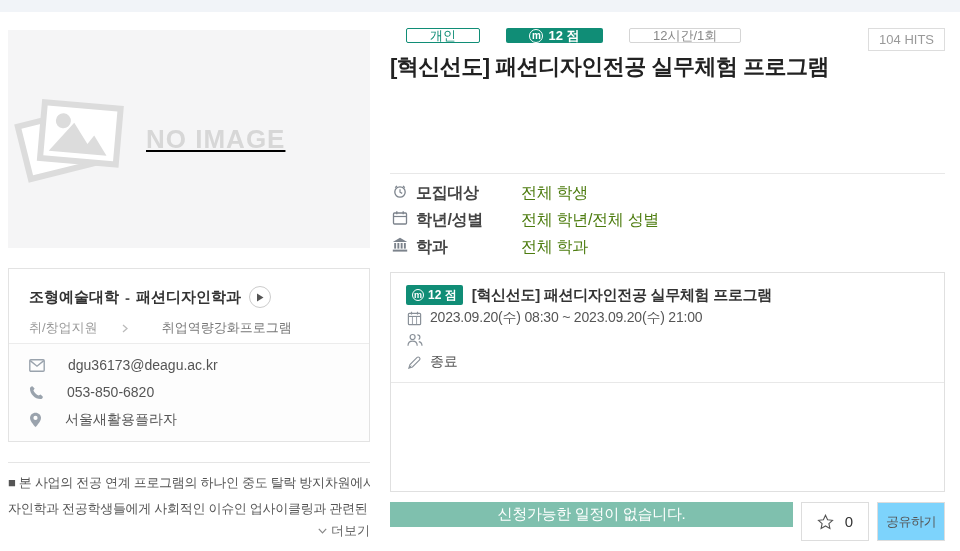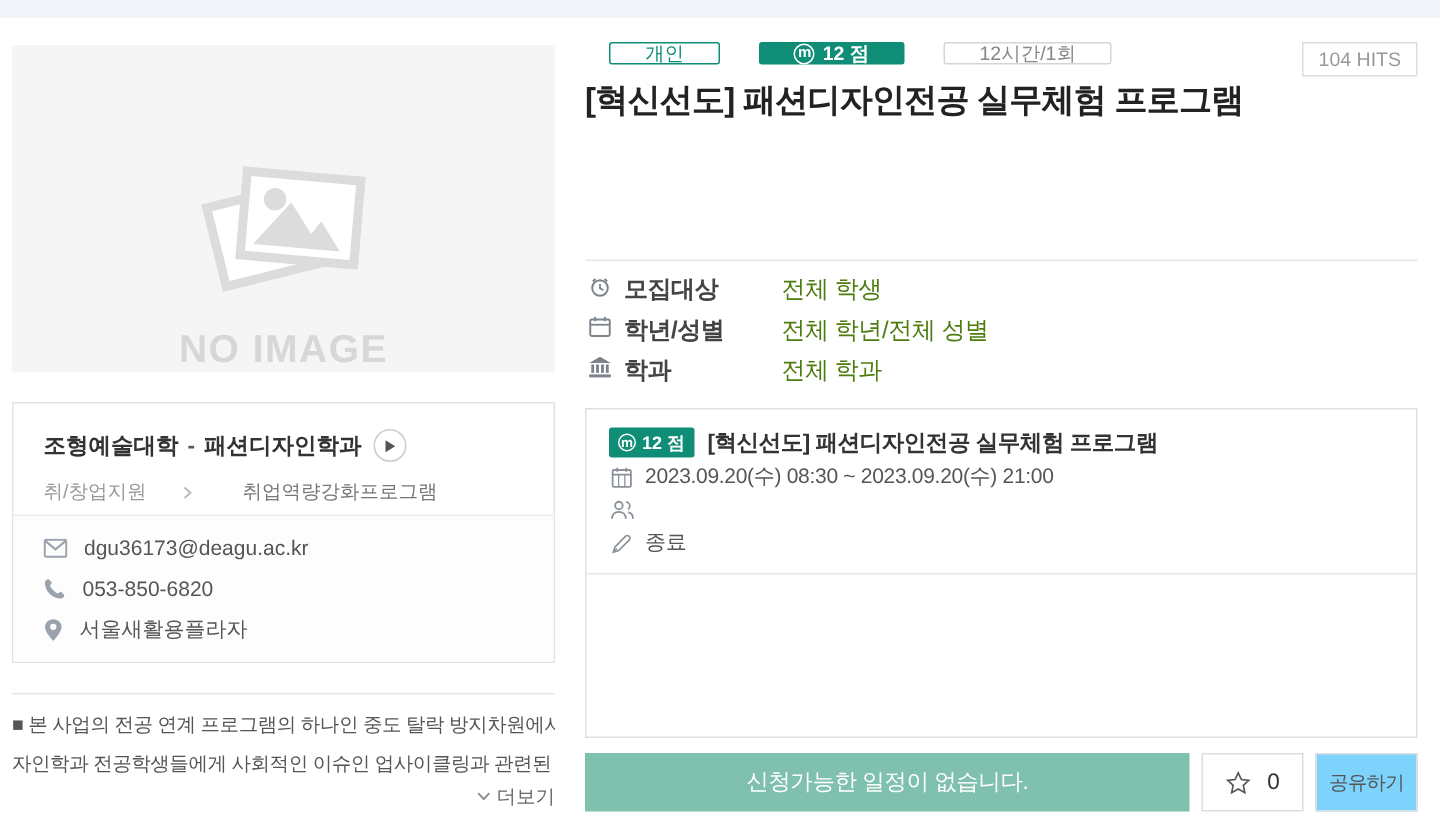--- a/index.html
+++ b/index.html
@@ -3,36 +3,36 @@
 <meta charset="utf-8">
 <style>
   * { margin:0; padding:0; box-sizing:border-box; }
   body { background:#fff; font-family:"Liberation Sans", sans-serif; }
   .page { position:relative; width:960px; height:551px; background:#fff; overflow:hidden; }
 
   .top-strip { position:absolute; left:0; top:0; width:960px; height:12px; background:#f1f4f8; }
 
   
   .no-image-box { position:absolute; left:8px; top:30px; width:362px; height:218px; background:#f5f5f6;
-    display:flex; flex-direction:column; align-items:center; justify-content:flex-end; gap:16px; }
+    display:flex; flex-direction:row; align-items:center; justify-content:flex-start; gap:16px;text-decoration:underline; }
   .no-image-text { font-size:26px; font-weight:bold; color:#d7d7d7; letter-spacing:1px; }
 
   .org-card { position:absolute; left:8px; top:268px; width:362px; height:174px; border:1px solid #e3e3e3; background:#fff; }
   .org-top { padding:17px 20px 0 20px; height:74px; }
   .org-line1 { display:flex; align-items:center; gap:6px; font-size:15px; color:#333; }
   .org-college { font-weight:bold; }
   .org-sep { font-weight:bold; color:#555; }
   .org-dept { font-weight:bold; }
   .play-btn { width:22px; height:22px; border:1px solid #ccc; border-radius:50%; background:#fff;
     display:inline-flex; align-items:center; justify-content:center; margin-left:2px; cursor:pointer; }
   .org-line2 { margin-top:11px; display:flex; align-items:center; gap:24px; font-size:13px; color:#999; }
   .org-subcat { color:#777; margin-left:10px; }
   .org-contacts { position:absolute; left:0; top:74px; width:360px; height:98px; border-top:1px solid #ececec;
     background:#fdfdfd; padding:12px 20px; display:flex; flex-direction:column; justify-content:center; gap:9px; }
-  .contact-row { display:flex; align-items:center; gap:11px; font-size:14px; color:#555; height:19px; }
+  .contact-row { display:flex; align-items:center; gap:23px; font-size:14px; color:#555; height:19px; }
 
   .left-divider { position:absolute; left:8px; top:462px; width:362px; height:1px; background:#e5e5e5; }
   .description { position:absolute; left:8px; top:470px; width:362px; font-size:13px; color:#555; line-height:26px; }
   .description span { display:block; white-space:nowrap; overflow:hidden; letter-spacing:-0.3px; }
   .more-link { position:absolute; left:8px; top:522px; width:362px; text-align:right; font-size:13px; color:#666;
     cursor:pointer; display:flex; justify-content:flex-end; align-items:center; gap:4px; }
 
   
   .badge-row { position:absolute; left:390px; top:28px; width:555px; height:24px; }
   .badge { display:inline-flex; align-items:center; height:15px; padding:0 23px; font-size:13px; border-radius:2px; vertical-align:top; margin-right:6px;margin-left:16px; }
@@ -61,21 +61,21 @@
   .badge-sm .m-circle { width:12px; height:12px; font-size:9px; }
   .item-title { font-size:15px; font-weight:bold; color:#333; letter-spacing:-0.3px; }
   .item-row { display:flex; align-items:center; gap:7px; height:22px; font-size:14px; color:#555; letter-spacing:-0.2px; }
   .item-row .icon-cell { width:17px; display:flex; justify-content:center; }
   .cap-wrap { display:inline-flex; gap:5px; }
   .cap-count { color:#18927b; }
   .cap-sep { color:#777; }
   .cap-limit { color:#ee7048; }
   .cap-note { color:#555; }
 
-  .apply-bar { position:absolute; left:390px; top:502px; width:403px; height:39px; background:#7fc0ae; color:#fff;
+  .apply-bar { position:absolute; left:390px; top:502px; width:403px; height:25px; background:#7fc0ae; color:#fff;
     font-size:15px; display:flex; align-items:center; justify-content:center; letter-spacing:-0.3px; cursor:default; }
   .fav-button { position:absolute; left:801px; top:502px; width:68px; height:39px; border:1px solid #ddd; background:#fff;
     display:flex; align-items:center; justify-content:center; gap:11px; font-size:15px; color:#333; cursor:pointer; }
   .share-button { position:absolute; left:877px; top:502px; width:68px; height:39px; border:1px solid #ddd; background:#7dd3fc;
     font-size:13px; color:#555; display:flex; align-items:center; justify-content:center; letter-spacing:-0.5px; cursor:pointer; }
 </style>
 </head>
 <body>
 
 <div class="page">

